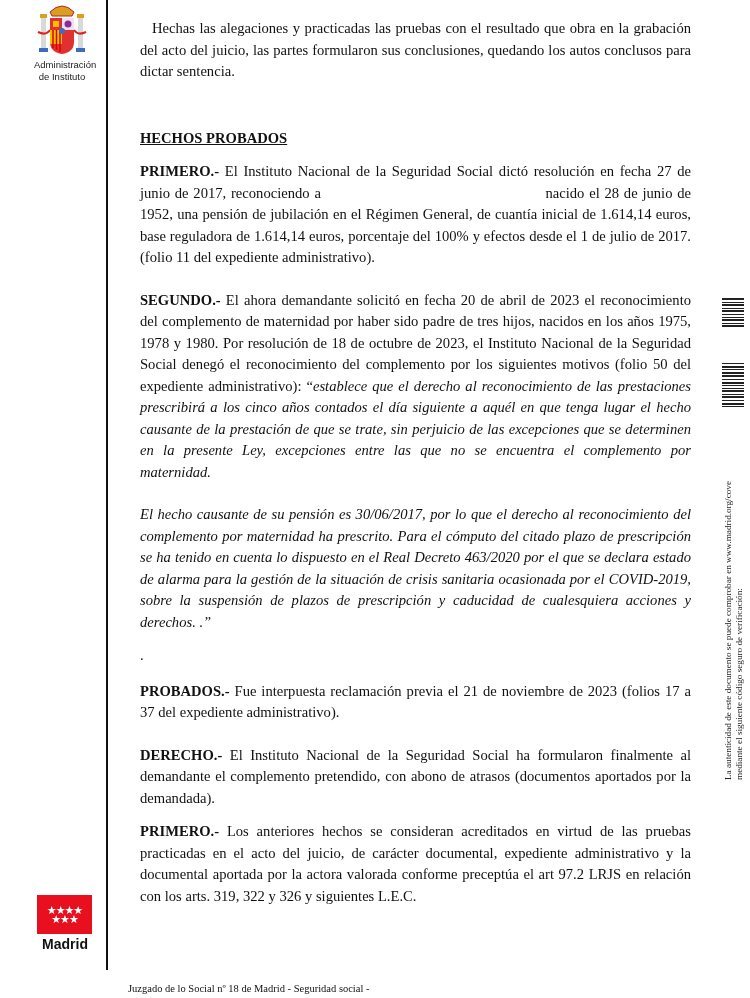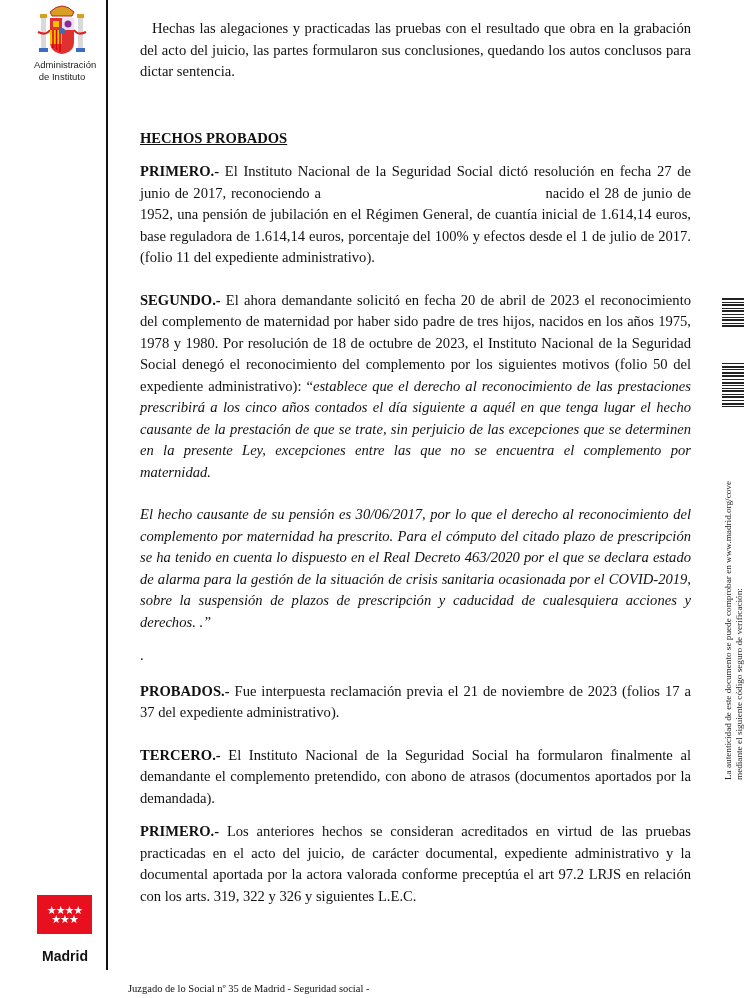--- a/index.html
+++ b/index.html
@@ -3,21 +3,21 @@
 <meta charset="utf-8">
 <style>
   html, body { margin: 0; padding: 0; background: #ffffff; }
   body { width: 750px; height: 998px; position: relative; overflow: hidden; font-family: "Liberation Serif", serif; color: #111; }
   .vline { position: absolute; left: 106px; top: 0; width: 2px; height: 970px; background: #111; }
   .logo-top { position: absolute; left: 34px; top: 2px; width: 56px; height: 80px; text-align: center; }
   .logo-top svg { display: block; margin: 0 auto; }
   .logo-top .cap { font-family: "Liberation Sans", sans-serif; font-size: 9.5px; line-height: 11px; color: #222; margin-top: 1px; }
   .logo-bottom { position: absolute; left: 37px; top: 895px; width: 56px; text-align: center; }
   .logo-bottom .flag { width: 55px; height: 39px; background: #e8101e; display: flex; flex-direction: column; align-items: center; justify-content: center; color: #fff; font-size: 11px; line-height: 9px; letter-spacing: -1px; font-family: "DejaVu Sans", sans-serif; }
-  .logo-bottom .word { font-family: "Liberation Sans", sans-serif; font-weight: bold; font-size: 14px; margin-top: 14px; color: #111; }
+  .logo-bottom .word { font-family: "Liberation Sans", sans-serif; font-weight: bold; font-size: 14px; margin-top: 2px; color: #111; }
   .content { position: absolute; left: 128px; top: 6px; width: 575px; font-size: 14.6px; line-height: 21.5px; text-align: justify; }
   .content p { margin: 12px; }
   .indent { text-indent: 12px; }
   .heading { text-align: left; font-weight: bold; text-decoration: underline; }
   .b { font-weight: bold; }
   .i { font-style: italic; }
   .gap-name { display: inline-block; width: 215px; }
   .side { position: absolute; left: 722px; top: 298px; width: 26px; }
   .barcode { display: flex; flex-direction: column; width: 22px; }
   .barcode div { background: #222; width: 22px; margin-bottom: 1.6px; }
@@ -69,21 +69,21 @@
 
   <p style="margin-top:11px;"><span class="b">PRIMERO.-</span><span> El Instituto Nacional de la Seguridad Social dictó resolución en fecha 27 de junio de 2017,  reconociendo a </span><span class="gap-name"></span><span> nacido el 28 de junio de 1952, una pensión de jubilación en el Régimen General, de cuantía inicial de 1.614,14 euros, base reguladora de 1.614,14 euros, porcentaje del 100% y efectos desde el 1 de julio de 2017. (folio 11 del expediente administrativo).</span></p>
 
   <p style="margin-top:21px;"><span class="b">SEGUNDO.-</span><span> El ahora demandante solicitó en fecha 20 de abril de 2023 el reconocimiento del complemento de maternidad por haber sido padre de tres hijos, nacidos en los años 1975, 1978 y 1980. Por resolución de 18 de octubre de 2023, el Instituto Nacional de la Seguridad Social denegó el reconocimiento del complemento por los siguientes motivos (folio 50 del expediente administrativo): “</span><span class="i">establece que el derecho al reconocimiento de las prestaciones prescribirá a los cinco años contados el día siguiente a aquél en que tenga lugar el hecho causante de la prestación de que se trate, sin perjuicio de las excepciones que se determinen en la presente Ley, excepciones entre las que no se encuentra el complemento por maternidad.</span></p>
 
   <p class="i" style="margin-top:21px;">El hecho causante de su pensión es 30/06/2017, por lo que el derecho al reconocimiento del complemento por maternidad ha prescrito. Para el cómputo del citado plazo de prescripción se ha tenido en cuenta lo dispuesto en el Real Decreto 463/2020 por el que se declara estado de alarma para la gestión de la situación de crisis sanitaria ocasionada por el COVID-2019, sobre la suspensión de plazos de prescripción y caducidad de cualesquiera acciones y derechos. .”</p>
   <p style="margin-top:0;">.</p>
 
   <p style="margin-top:14px;"><span class="b">PROBADOS.-</span><span> Fue interpuesta reclamación previa el 21 de noviembre de 2023 (folios 17 a 37 del expediente administrativo).</span></p>
 
-  <p style="margin-top:21px;"><span class="b">TERCERO.-</span><span> El Instituto Nacional de la Seguridad Social ha formularon finalmente al demandante el complemento pretendido, con abono de atrasos (documentos aportados por la demandada).</span></p>
+  <p style="margin-top:21px;"><span class="b">DERECHO.-</span><span> El Instituto Nacional de la Seguridad Social ha formularon finalmente al demandante el complemento pretendido, con abono de atrasos (documentos aportados por la demandada).</span></p>
 
 
   <p style="margin-top:11px;"><span class="b">PRIMERO.-</span><span> Los anteriores hechos se consideran acreditados en virtud de las pruebas practicadas en el acto del juicio, de carácter documental, expediente administrativo y la documental aportada por la actora valorada conforme preceptúa el art 97.2 LRJS en relación con los arts. 319, 322 y 326 y siguientes L.E.C.</span></p>
 </div>
 
 <div class="side">
   <div class="barcode">
     <div style="height:2px"></div>
       <div style="height:1px"></div>
       <div style="height:2px"></div>
@@ -112,13 +112,13 @@
       <div style="height:2px"></div>
       <div style="height:1px"></div>
   </div>
 </div>
 
 <div class="sidetext">
   <div>La autenticidad de este documento se puede comprobar en   www.madrid.org/cove</div>
   <div>mediante el siguiente código seguro de verificación:</div>
 </div>
 
-<div class="footer">Juzgado de lo Social nº 35 de Madrid - Seguridad social -</div>
+<div class="footer">Juzgado de lo Social nº 18 de Madrid - Seguridad social -</div>
 
 </body></html>

